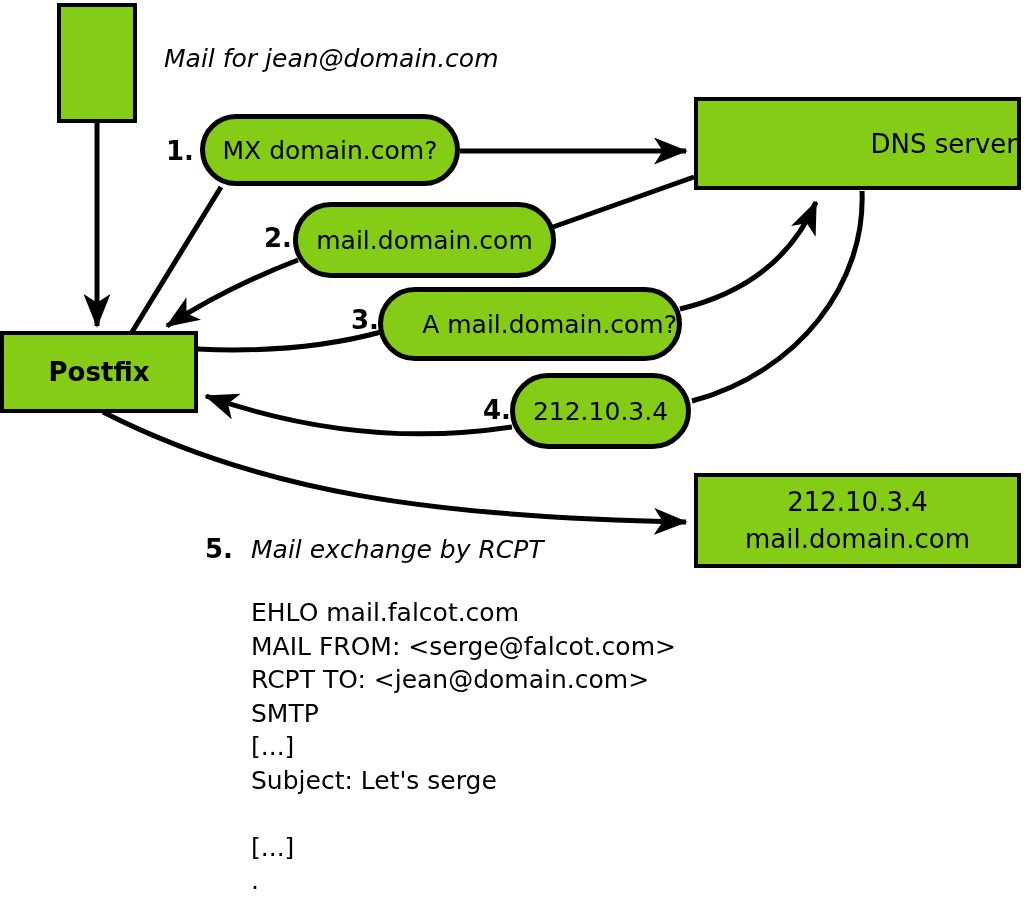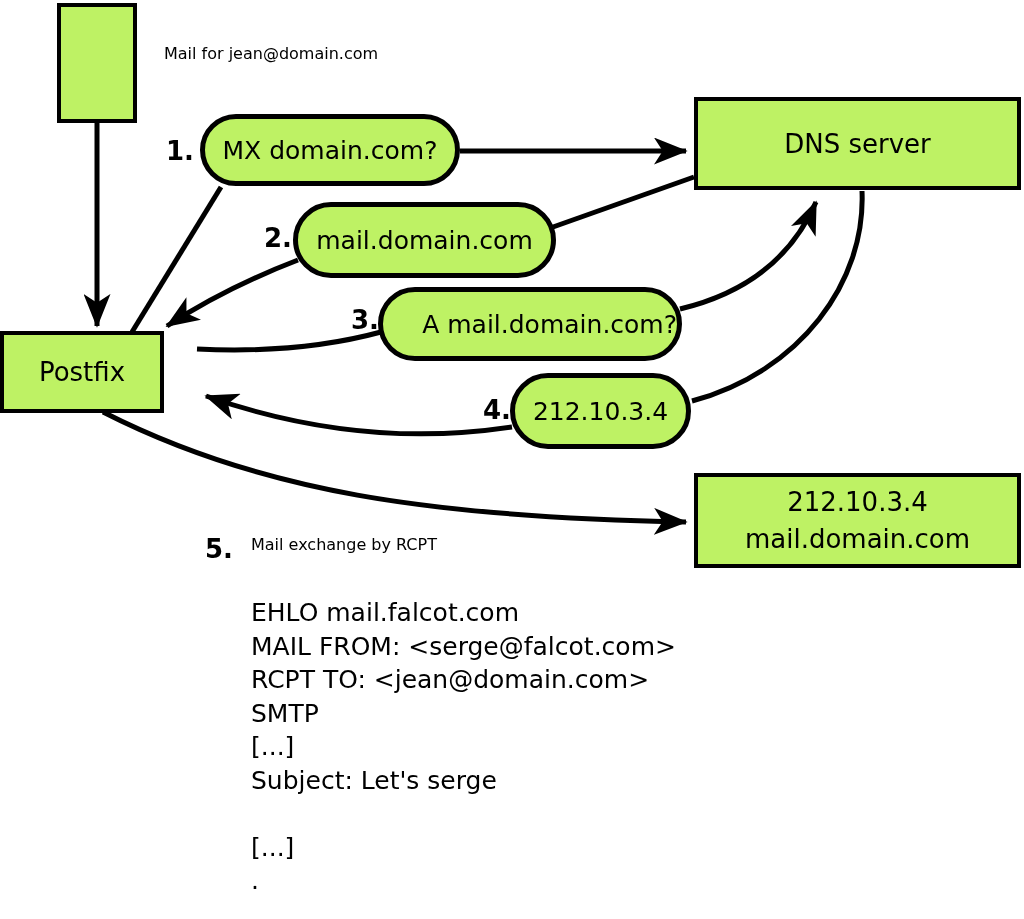--- a/index.html
+++ b/index.html
@@ -3,27 +3,27 @@
 <meta charset="utf-8">
 <style>
   html,body{margin:0;padding:0;background:#ffffff;}
   .canvas{
     position:relative;width:1024px;height:919px;background:#ffffff;
     font-family:"DejaVu Sans",sans-serif;color:#000;overflow:hidden;
   }
   .edges{position:absolute;left:0;top:0;z-index:1;}
   .edge{stroke:#000;stroke-width:5;fill:none;}
   .node{
-    position:absolute;z-index:2;background:#bef264;border:4px solid #000;
+    position:absolute;z-index:2;background:#84cc16;border:4px solid #000;
     display:flex;align-items:center;justify-content:center;
     box-sizing:border-box;font-size:26px;text-align:center;
   }
   .pill{border-width:5px;border-radius:40px;font-size:25px;}
   .dest-lines{line-height:37px;}
-  .caption{position:absolute;z-index:3;font-size:16px;white-space:nowrap;}
+  .caption{position:absolute;z-index:3;font-size:25px;white-space:nowrap;font-style:italic;}
   .stepnum{position:absolute;z-index:3;font-size:26px;font-weight:bold;white-space:nowrap;}
   .smtp{position:absolute;z-index:3;left:251px;top:596px;font-size:25px;line-height:33.5px;}
   .smtp-line{min-height:33.5px;white-space:pre;}
 </style>
 </head>
 <body>
 
 <div class="canvas">
 
   <svg class="edges" width="1024" height="919" viewBox="0 0 1024 919">
@@ -41,25 +41,25 @@
     <path class="edge" d="M680,309 Q780,285 816,202" marker-end="url(#arrowhead)"></path>
     <path class="edge" d="M862,191 C866,282 800,372 692,401"></path>
     <path class="edge" d="M512,427 Q360,450 206,396" marker-end="url(#arrowhead)"></path>
     <path class="edge" d="M103,412 C260,492 430,517 686,522" marker-end="url(#arrowhead)"></path>
   </svg>
 
   <div class="node" style="left:57px;top:3px;width:80px;height:120px;"></div>
 
   <div class="caption" style="left:164px;top:44px;">Mail for jean@domain.com</div>
 
-  <div class="node" style="left:0px;top:331px;width:164px;height:82px;">
+  <div class="node" style="left:0px;top:331px;width:198px;height:82px;font-weight:bold;">
     <span>Postfix</span>
   </div>
 
-  <div class="node" style="left:694px;top:97px;width:327px;height:93px;">
+  <div class="node" style="left:694px;top:97px;width:327px;height:93px;justify-content:flex-end;">
     <span>DNS server</span>
   </div>
 
   <div class="node" style="left:694px;top:473px;width:327px;height:95px;">
     <div class="dest-lines">
       <div>212.10.3.4</div>
       <div>mail.domain.com</div>
     </div>
   </div>
 

